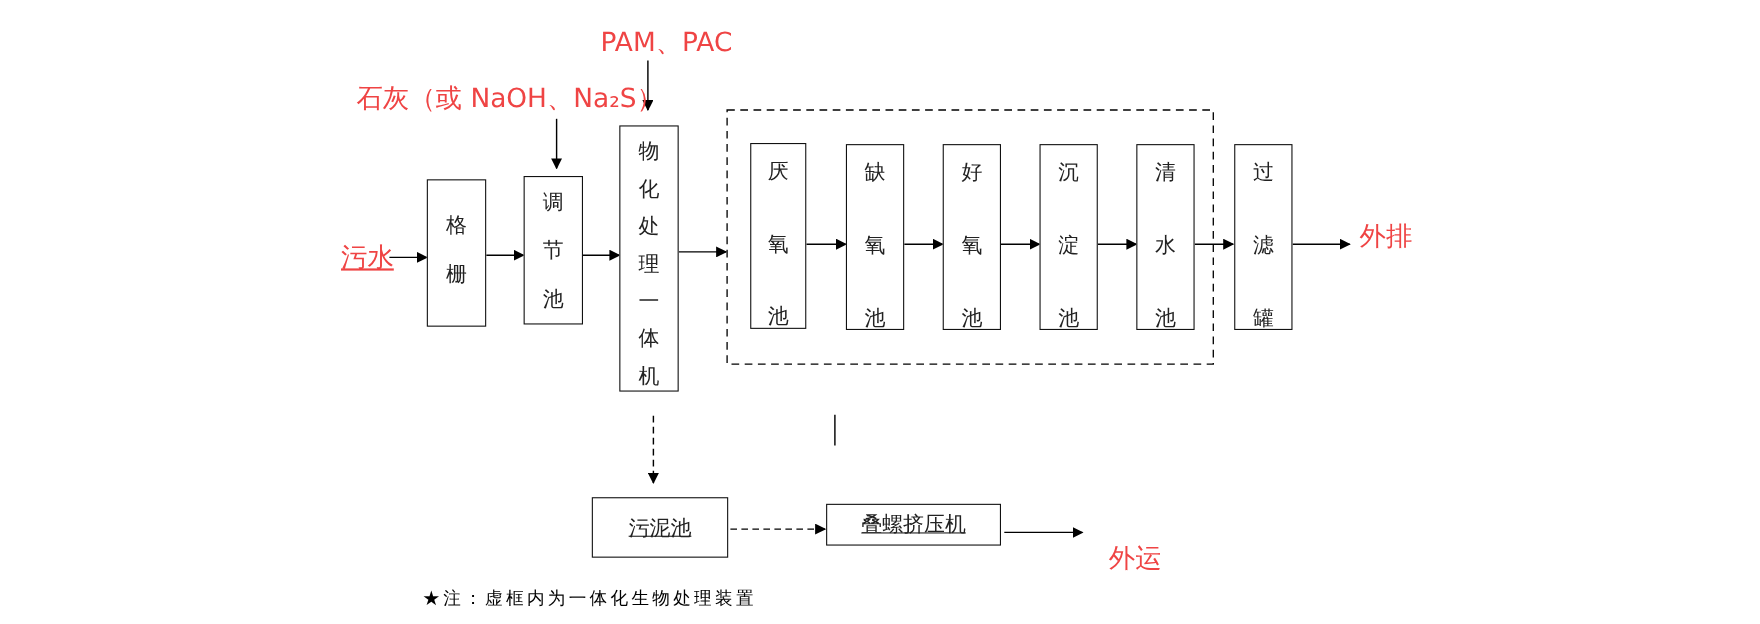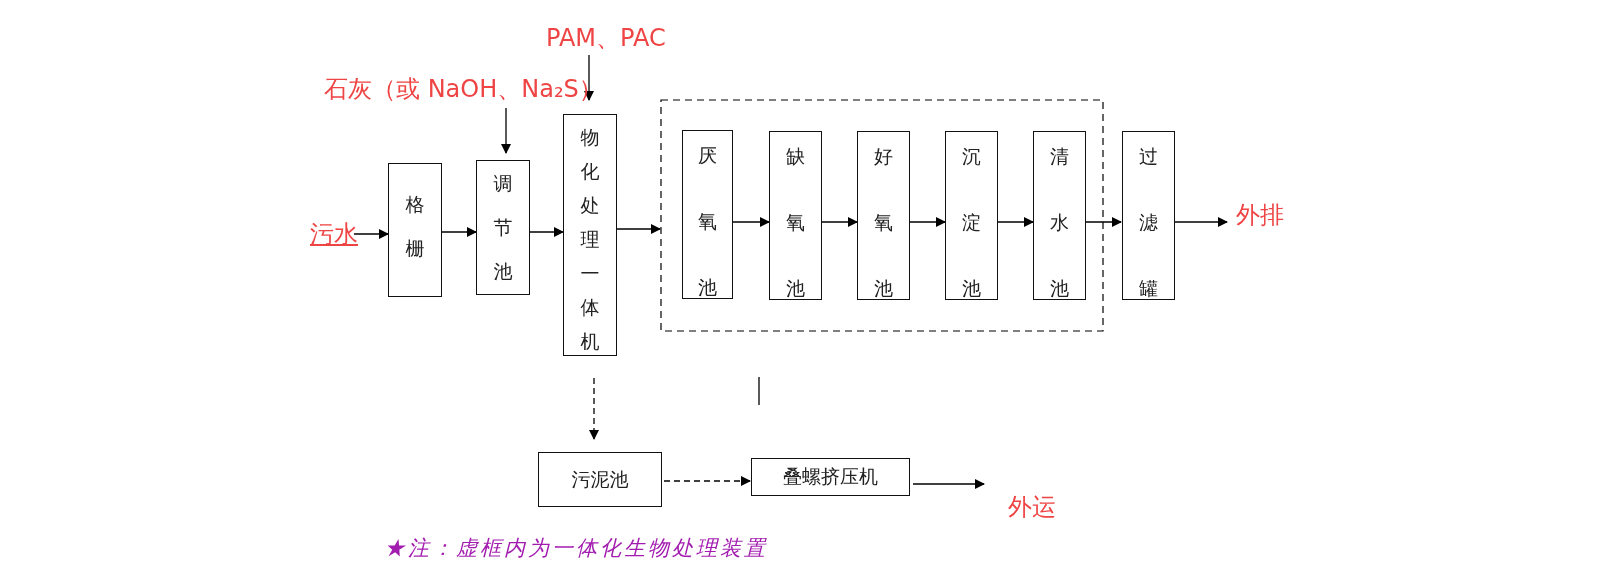--- a/index.html
+++ b/index.html
@@ -4,23 +4,23 @@
 <style>
   html, body { margin: 0; padding: 0; background: #ffffff; }
   body { width: 1600px; height: 567px; position: relative; overflow: hidden;
          font-family: "DejaVu Sans", "Liberation Sans", sans-serif; color: #222; }
   svg { position: absolute; left: 0; top: 0; }
   .lbl { position: absolute; font-size: 24px; white-space: nowrap; color: #ef4444; line-height: 1; }
   .box { position: absolute; border: 1.3px solid #111; box-sizing: border-box; background: #fff; }
   .vtext { position: absolute; left: 0; right: 0; display: flex; flex-direction: column;
            align-items: center; font-size: 19px; color: #222; }
   .htext { position: absolute; inset: 0; display: flex; align-items: center; justify-content: center;
-           font-size: 19px; color: #222; }
-  .note { position: absolute; font-size: 21px; letter-spacing: 3px; color: #a21caf; white-space: nowrap;
-          font-family: "DejaVu Serif", "Liberation Serif", serif; font-style: italic; }
+           font-size: 19px; color: #222; text-decoration: underline; }
+  .note { position: absolute; font-size: 16px; letter-spacing: 3px; color: #000000; white-space: nowrap;
+          font-family: "DejaVu Serif", "Liberation Serif", serif; }
 </style>
 </head>
 <body>
 
 <svg width="1600" height="567">
   <defs>
     <marker id="ah" markerWidth="10" markerHeight="10" refX="9" refY="5" orient="auto" markerUnits="userSpaceOnUse">
       <path d="M0,0 L10,5 L0,10 z" fill="#000"></path>
     </marker>
   </defs>

